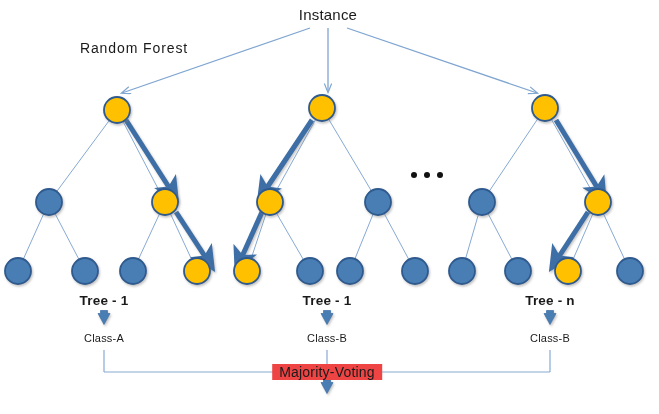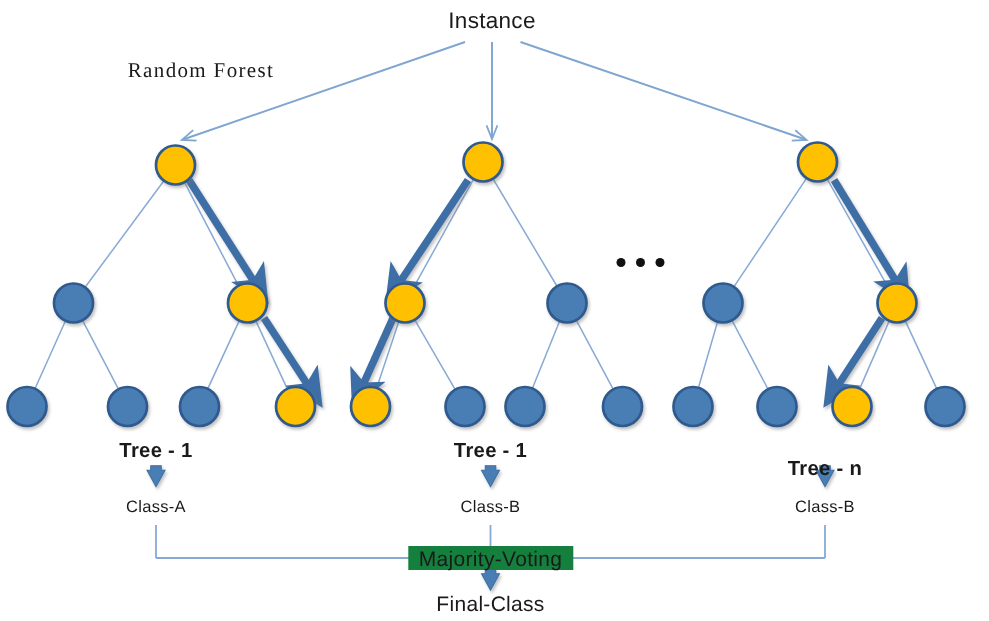--- a/index.html
+++ b/index.html
@@ -25,27 +25,27 @@
     height: 414px;
   }
   .lbl {
     position: absolute;
     color: #1a1a1a;
     white-space: nowrap;
     transform: translate(-50%, -50%);
     letter-spacing: 0.2px;
   }
   .lbl-instance { font-size: 15px; }
-  .lbl-rf       { font-size: 14px; letter-spacing: 0.9px; font-family: Liberation Serif, serif; }
+  .lbl-rf       { font-size: 14px; letter-spacing: 0.9px; }
   .lbl-tree     { font-size: 13.5px; font-weight: bold; }
   .lbl-class    { font-size: 11px; }
   .lbl-vote     { font-size: 14px; }
   .lbl-final    { font-size: 14px; }
   .vote-bg {
-    background: #15803d;
+    background: #ef4444;
     padding: 0 7px;
   }
 </style>
 </head>
 <body>
 
 <div id="canvas">
 
   <svg id="diagram-svg" viewBox="0 0 659 414" xmlns="http://www.w3.org/2000/svg">
     <defs>
@@ -145,23 +145,22 @@
 
   <div class="lbl lbl-instance" id="lbl-instance" style="left: 328px; top: 14px;">Instance</div>
 
   <div class="lbl lbl-rf" id="lbl-rf" style="left: 134px; top: 48px;">Random Forest</div>
 
   <div id="tree-text-labels">
       <div class="lbl lbl-tree" style="left: 104px; top: 300px;">Tree - 1</div>
       <div class="lbl lbl-class" style="left: 104px; top: 338px;">Class-A</div>
       <div class="lbl lbl-tree" style="left: 327px; top: 300px;">Tree - 1</div>
       <div class="lbl lbl-class" style="left: 327px; top: 338px;">Class-B</div>
-      <div class="lbl lbl-tree" style="left: 550px; top: 300px; margin-top: 12px;">Tree - n</div>
+      <div class="lbl lbl-tree" style="left: 550px; top: 300px;">Tree - n</div>
       <div class="lbl lbl-class" style="left: 550px; top: 338px;">Class-B</div>
     </div>
 
   <div class="lbl lbl-vote" id="lbl-vote" style="left: 327px; top: 372px;">
     <span class="vote-bg">Majority-Voting</span>
   </div>
 
-  <div class="lbl lbl-final" id="lbl-final" style="left: 327px; top: 402px;">Final-Class</div>
 
 </div>
 
 </body></html>

